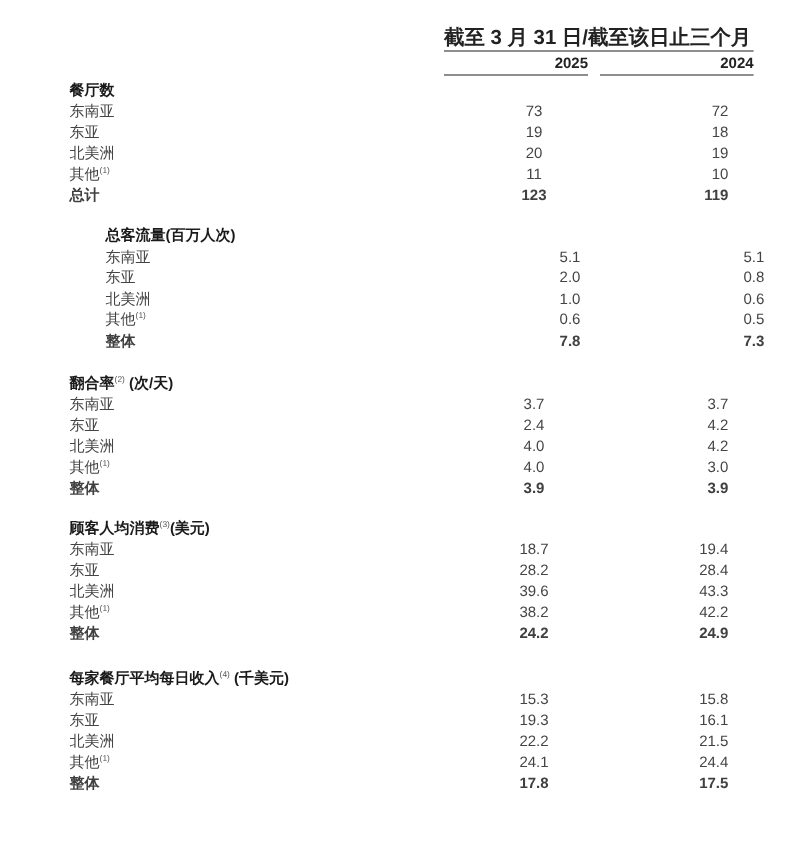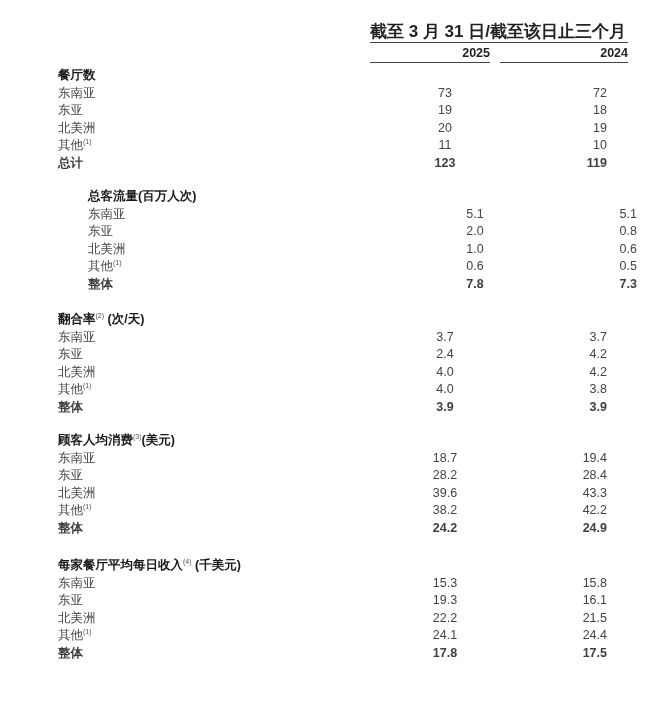--- a/index.html
+++ b/index.html
@@ -126,21 +126,21 @@
     <span class="v2">4.2</span>
   </div>
   <div class="row region">
     <span class="label"><span>北美洲</span><sup></sup></span>
     <span class="v1">4.0</span>
     <span class="v2">4.2</span>
   </div>
   <div class="row region">
     <span class="label"><span>其他</span><sup>(1)</sup></span>
     <span class="v1">4.0</span>
-    <span class="v2">3.8</span>
+    <span class="v2">3.0</span>
   </div>
   <div class="row total">
     <span class="label">整体</span>
     <span class="v1">3.9</span>
     <span class="v2">3.9</span>
   </div>
 </div>
 
 <div class="section" style="top:432px;">
   <div class="row title">

